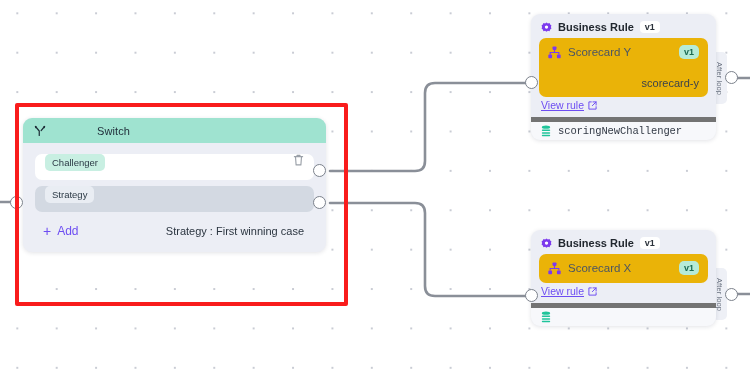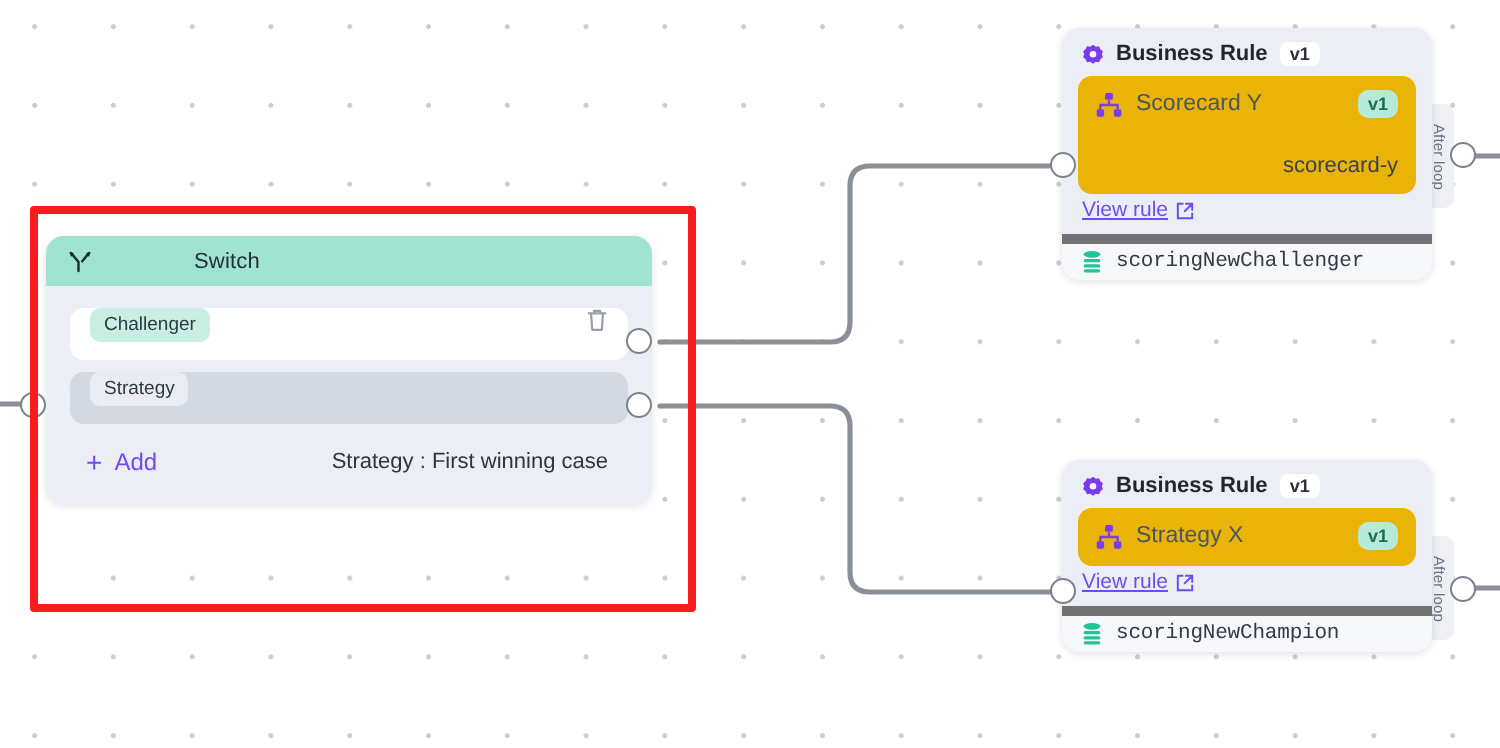--- a/index.html
+++ b/index.html
@@ -391,40 +391,39 @@
     </div>
 
     <div class="scorecard-card">
       <div class="scorecard-top">
         <svg width="13" height="13" viewBox="0 0 16 16">
           <rect x="5.6" y="0.6" width="4.8" height="4.2" rx="1" fill="#7c3aed"></rect>
           <rect x="0.4" y="10.6" width="4.6" height="4.6" rx="1" fill="#7c3aed"></rect>
           <rect x="11" y="10.6" width="4.6" height="4.6" rx="1" fill="#7c3aed"></rect>
           <path d="M8 5 L8 8 M2.7 10.6 L2.7 8 L13.3 8 L13.3 10.6" stroke="#7c3aed" stroke-width="1.4" fill="none"></path>
         </svg>
-        <span class="scorecard-name">Strategy X</span>
+        <span class="scorecard-name">Scorecard X</span>
         <span class="ver-badge-mint">v1</span>
       </div>
     </div>
 
     <div class="view-rule">
       <span class="txt">View rule</span>
       <svg width="9" height="9" viewBox="0 0 12 12">
         <path d="M4.4 1.2 H1.2 V10.8 H10.8 V7.6" stroke="#6d4df2" stroke-width="1.3" fill="none" stroke-linecap="round"></path>
         <path d="M6.6 1.2 H10.8 V5.4 M10.8 1.2 L5.8 6.2" stroke="#6d4df2" stroke-width="1.3" fill="none" stroke-linecap="round"></path>
       </svg>
     </div>
 
     <div class="rule-footer">
       <svg width="10" height="12" viewBox="0 0 12 14">
         <ellipse cx="6" cy="2.4" rx="5" ry="2" fill="#1fc49a"></ellipse>
         <rect x="1" y="5.2" width="10" height="1.9" rx="0.9" fill="#1fc49a"></rect>
         <rect x="1" y="8.4" width="10" height="1.9" rx="0.9" fill="#1fc49a"></rect>
         <rect x="1" y="11.4" width="10" height="1.9" rx="0.9" fill="#1fc49a"></rect>
       </svg>
-      <span class="mono-label">scoringNewChampion</span>
     </div>
   </div>
   <div class="port" style="left:525px; top:289px;"></div>
 
   <div id="highlight-box"></div>
 
 </div>
 
 </body></html>

